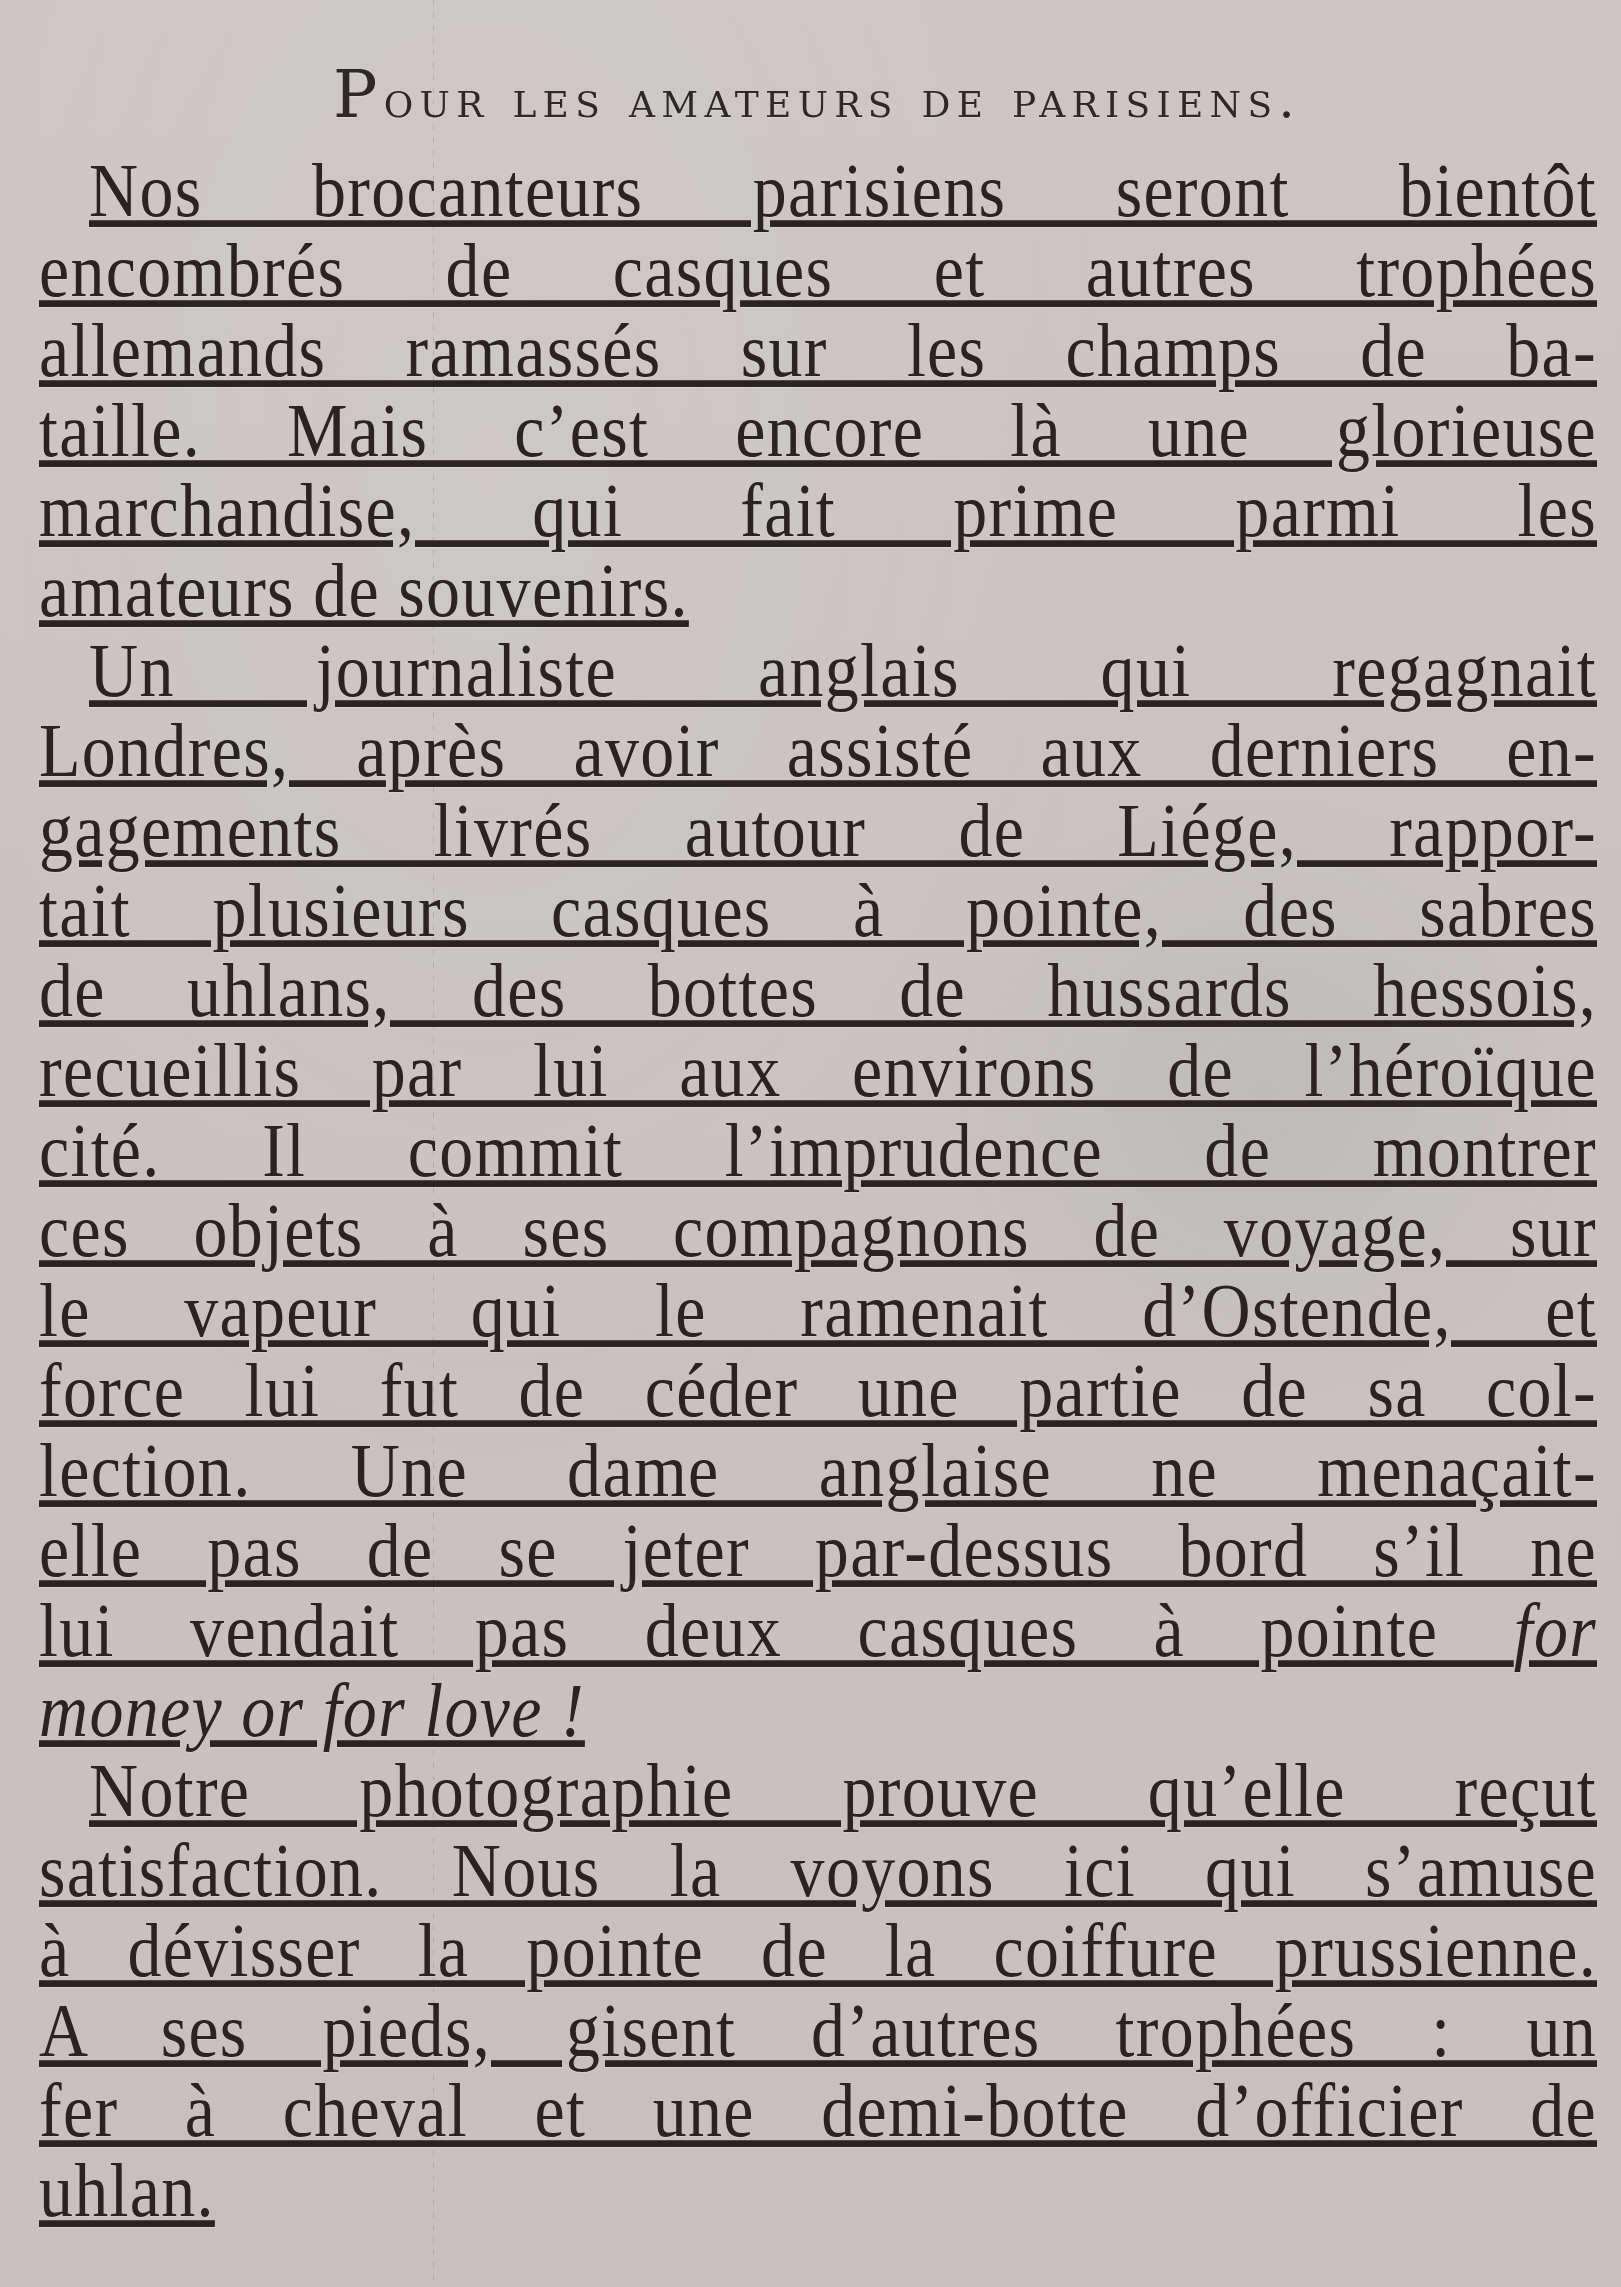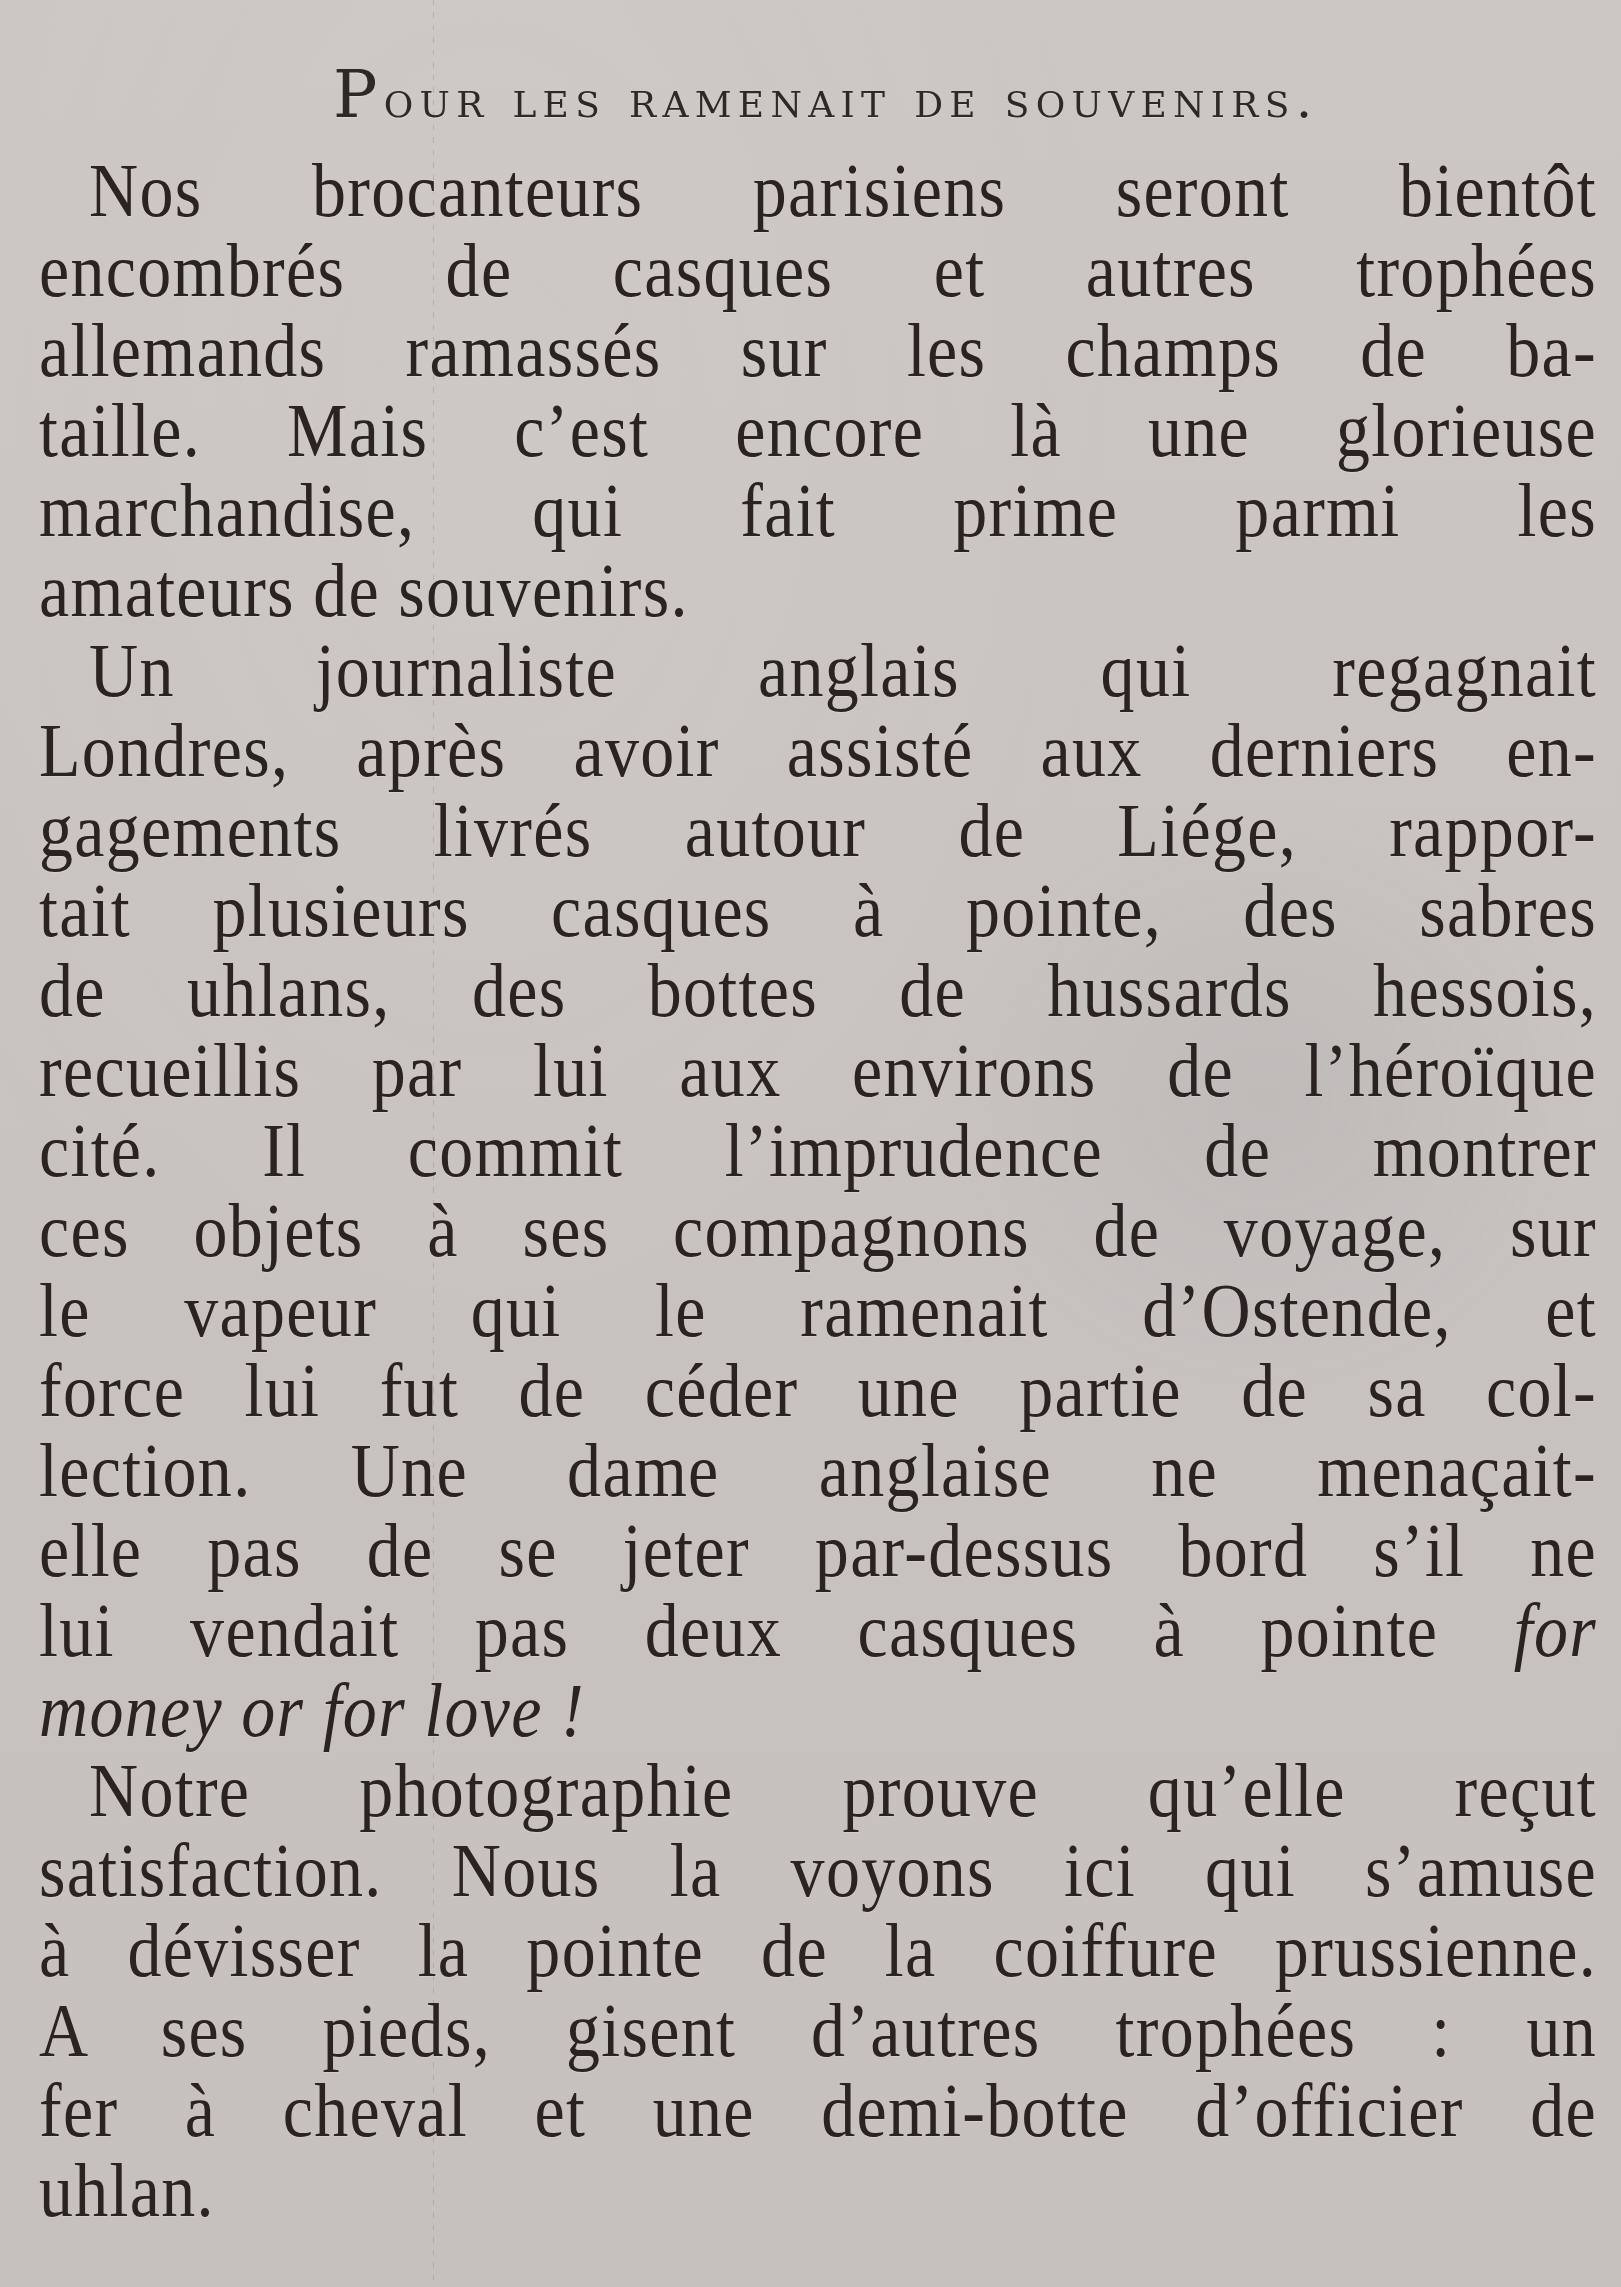--- a/index.html
+++ b/index.html
@@ -48,20 +48,21 @@
       text-shadow: 0 0.9px 0 rgba(255,255,255,0.25);
     }
     .heading .cap {
       font-size: 66px;
     }
     .body-text {
       position: absolute;
       left: 39px;
       top: 150px;
       width: 1558px;
+      text-decoration: underline;
     }
     .line {
       display: block;
       height: 80px;
       line-height: 80px;
       font-family: "Liberation Serif", "DejaVu Serif", serif;
       font-size: 68px;
       white-space: nowrap;
       text-align: justify;
       text-align-last: justify;
@@ -81,21 +82,21 @@
       font-style: italic;
     }
   </style>
 </head>
 <body>
 
 <div class="page">
   <div class="fold-line"></div>
 
   <div class="heading">
-    <span class="cap">P</span><span>our les ramenait de souvenirs.</span>
+    <span class="cap">P</span><span>our les amateurs de parisiens.</span>
   </div>
 
   <div class="body-text">
 
     <div>
       <span class="line indent">Nos brocanteurs parisiens seront bientôt</span>
       <span class="line">encombrés de casques et autres trophées</span>
       <span class="line">allemands ramassés sur les champs de ba-</span>
       <span class="line">taille. Mais c’est encore là une glorieuse</span>
       <span class="line">marchandise, qui fait prime parmi les</span>

